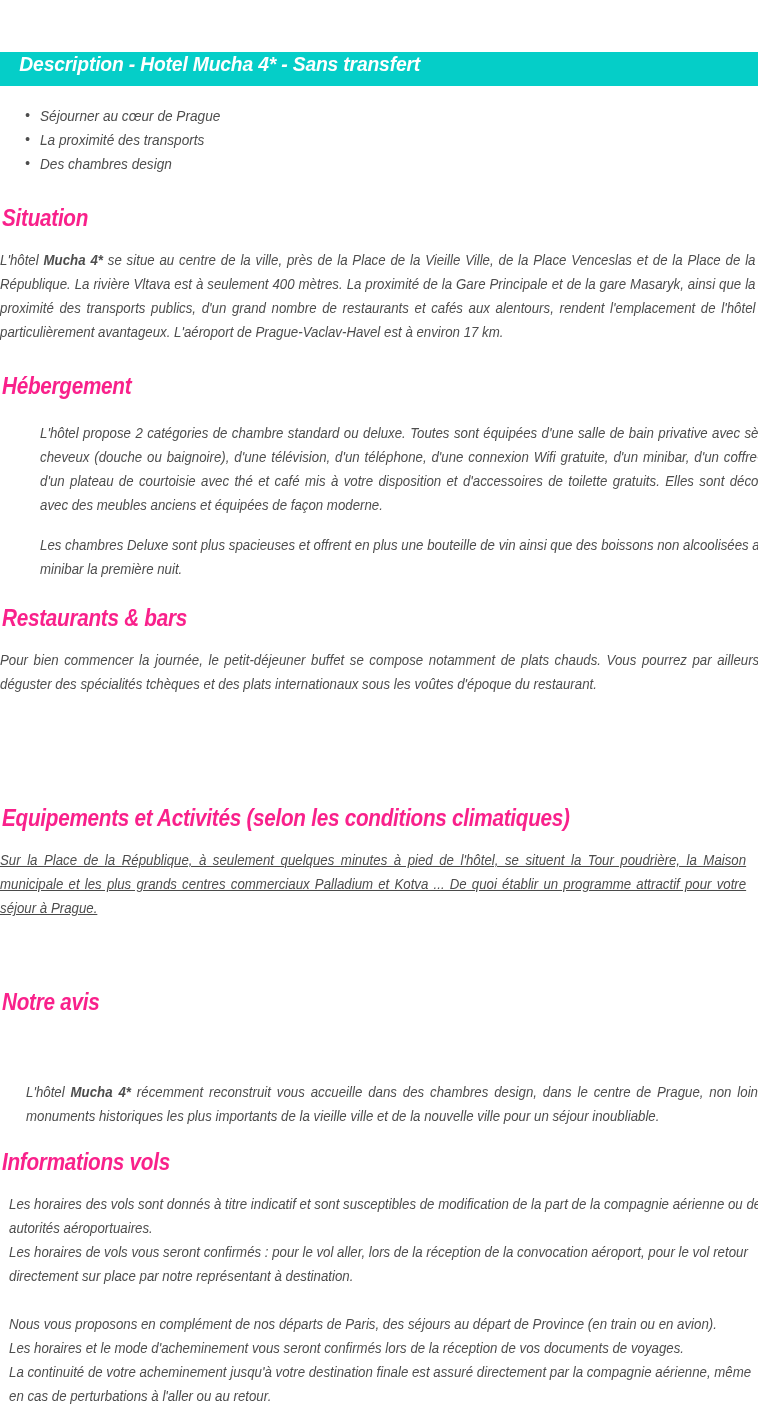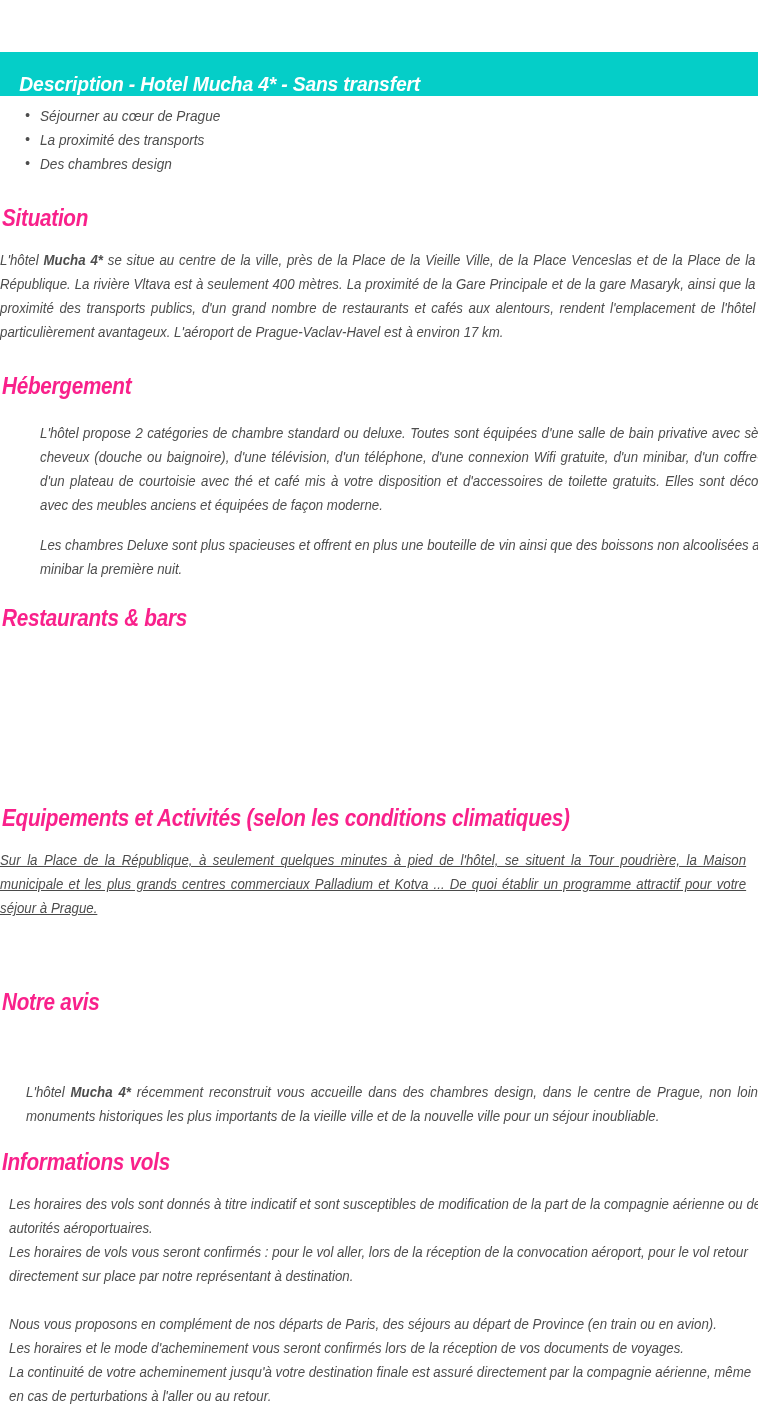--- a/index.html
+++ b/index.html
@@ -20,24 +20,24 @@
     height: 1423px;
     background: #ffffff;
   }
 
   
   .title-bar {
     position: absolute;
     left: 0;
     top: 52px;
     width: 758px;
-    height: 44px;
+    height: 34px;
     background: #05cec8;
     display: flex;
-    align-items: flex-end;
+    align-items: flex-start;
   }
   .title-bar-text {
     padding-left: 21px;
     color: #ffffff;
     font-family: "Liberation Sans", sans-serif;
     font-size: 21px;
     font-style: italic;
     font-weight: bold;
     letter-spacing: -0.2px;
     white-space: nowrap;
@@ -136,20 +136,23 @@
     <h2 class="section-title" style="color: rgb(249, 33, 139);">Hébergement</h2>
   </div>
   <div class="blk" style="top:421px;margin-left:40px;">
     <p class="body-text justify" style="width: 796px; color: rgb(77, 77, 77);">L'hôtel propose 2 catégories de chambre standard ou deluxe. Toutes sont équipées d'une salle de bain privative avec sèche-cheveux (douche ou baignoire), d'une télévision, d'un téléphone, d'une connexion Wifi gratuite, d'un minibar, d'un coffre-fort, d'un plateau de courtoisie avec thé et café mis à votre disposition et d'accessoires de toilette gratuits. Elles sont décorées avec des meubles anciens et équipées de façon moderne.</p>
     <p class="body-text" style="width: 812px; margin-top: 16px; color: rgb(77, 77, 77);">Les chambres Deluxe sont plus spacieuses et offrent en plus une bouteille de vin ainsi que des boissons non alcoolisées au minibar la première nuit.</p>
   </div>
 
   <div class="blk" style="top:605px; padding-left:2px;">
     <h2 class="section-title" style="color: rgb(249, 33, 139);">Restaurants &amp; bars</h2>
   </div>
+  <div class="blk" style="top:648px;">
+    <p class="body-text justify" style="width: 812px; color: rgb(77, 77, 77);">Pour bien commencer la journée, le petit-déjeuner buffet se compose notamment de plats chauds. Vous pourrez par ailleurs déguster des spécialités tchèques et des plats internationaux sous les voûtes d'époque du restaurant.</p>
+  </div>
 
   <div class="blk" style="top:805px; padding-left:2px;">
     <h2 class="section-title" style="color: rgb(249, 33, 139);">Equipements et Activités (selon les conditions climatiques)</h2>
   </div>
   <div class="blk" style="top:848px;text-decoration:underline;">
     <p class="body-text justify" style="width: 798px; color: rgb(77, 77, 77);">Sur la Place de la République, à seulement quelques minutes à pied de l'hôtel, se situent la Tour poudrière, la Maison municipale et les plus grands centres commerciaux Palladium et Kotva ... De quoi établir un programme attractif pour votre séjour à Prague.</p>
   </div>
 
   <div class="blk" style="top:989px; padding-left:2px;">
     <h2 class="section-title" style="color: rgb(249, 33, 139);">Notre avis</h2>

